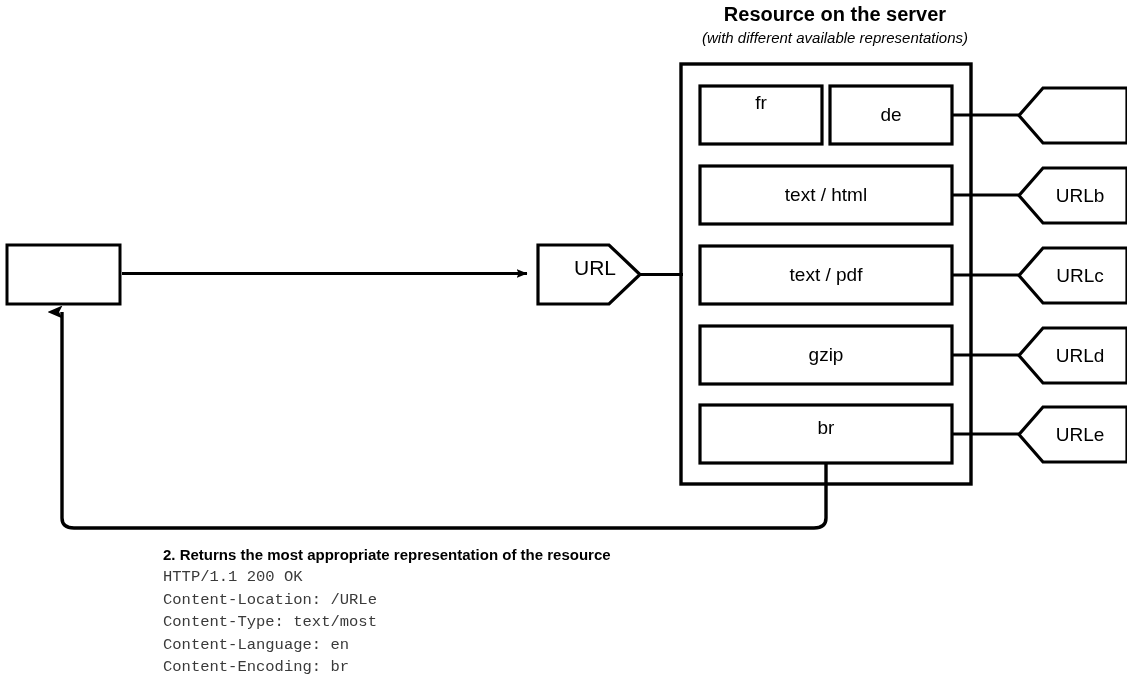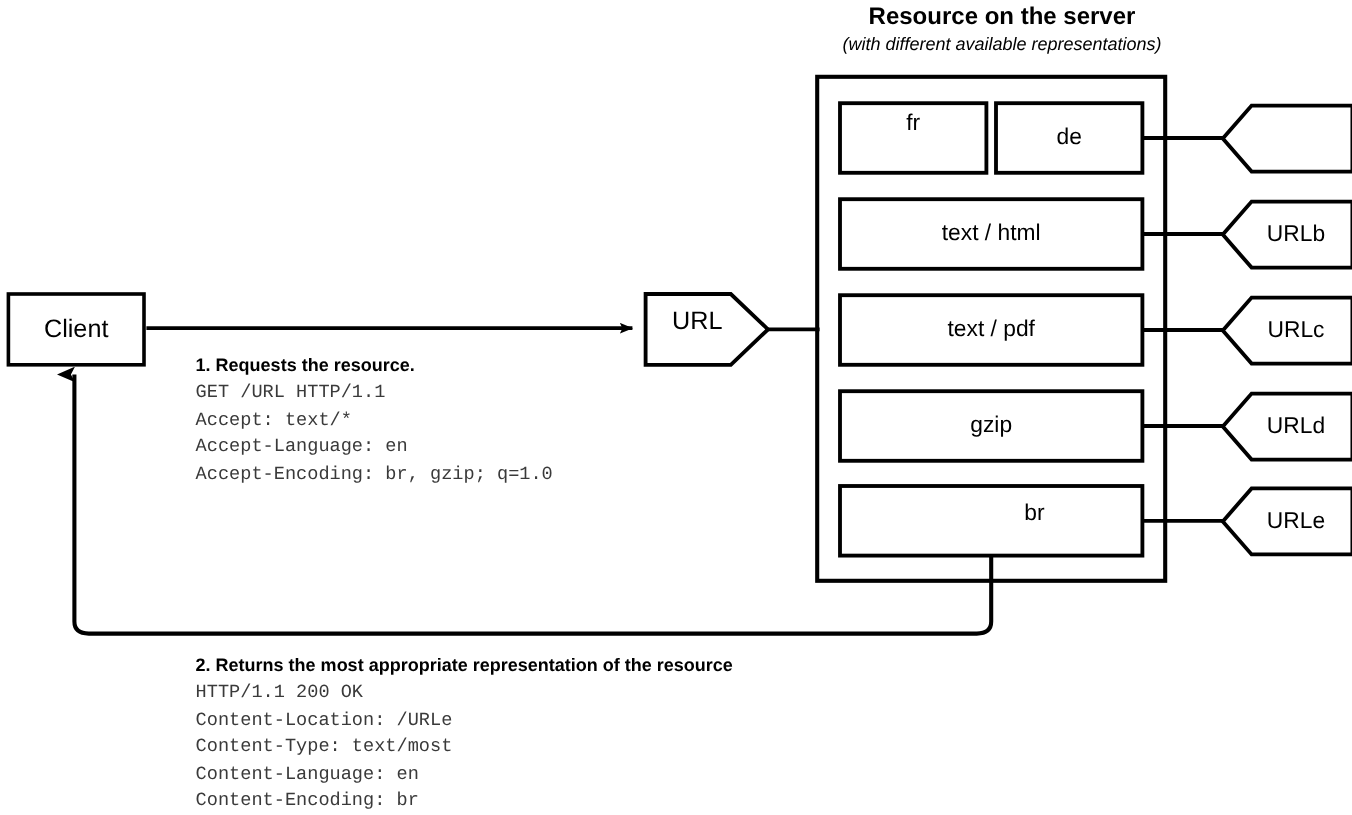--- a/index.html
+++ b/index.html
@@ -100,43 +100,35 @@
 
     <path d="M1043,88 L1127,88 L1127,143 L1043,143 L1019,115.5 Z" fill="#fff" stroke="#000" stroke-width="3.2" stroke-linejoin="miter"></path>
     <path d="M1043,168 L1127,168 L1127,223 L1043,223 L1019,195.5 Z" fill="#fff" stroke="#000" stroke-width="3.2" stroke-linejoin="miter"></path>
     <path d="M1043,248 L1127,248 L1127,303 L1043,303 L1019,275.5 Z" fill="#fff" stroke="#000" stroke-width="3.2" stroke-linejoin="miter"></path>
     <path d="M1043,328 L1127,328 L1127,383 L1043,383 L1019,355.5 Z" fill="#fff" stroke="#000" stroke-width="3.2" stroke-linejoin="miter"></path>
     <path d="M1043,407 L1127,407 L1127,462 L1043,462 L1019,434.5 Z" fill="#fff" stroke="#000" stroke-width="3.2" stroke-linejoin="miter"></path>
 
     <path d="M826,462 L826,518 Q826,528 814,528 L74,528 Q62,528 62,518 L62,312" fill="none" stroke="#000" stroke-width="3.4" marker-end="url(#arrowUp)"></path>
   </svg>
 
-  <div class="node-label txt-client" style="left:7px;top:245px;width:113px;height:59px;">Client</div>
 
-  <div class="node-label txt-url" style="left:538px;top:245px;width:86px;height:46px;">URL</div>
+  <div class="node-label txt-url" style="left:552px;top:245px;width:86px;height:46px;">URL</div>
 
   <div class="node-label txt-rep" style="left:700px;top:74px;width:122px;height:58px;">fr</div>
   <div class="node-label txt-rep" style="left:830px;top:86px;width:122px;height:58px;">de</div>
   <div class="node-label txt-rep" style="left:700px;top:166px;width:252px;height:58px;">text / html</div>
   <div class="node-label txt-rep" style="left:700px;top:246px;width:252px;height:58px;">text / pdf</div>
   <div class="node-label txt-rep" style="left:700px;top:326px;width:252px;height:58px;">gzip</div>
-  <div class="node-label txt-rep" style="left:700px;top:405px;width:252px;height:46px;padding-left:36px;">br</div>
+  <div class="node-label txt-rep" style="left:700px;top:405px;width:252px;height:46px;">br</div>
 
   <div class="node-label txt-urltag" style="left:1040px;top:168px;width:80px;height:55px;">URLb</div>
   <div class="node-label txt-urltag" style="left:1040px;top:248px;width:80px;height:55px;">URLc</div>
   <div class="node-label txt-urltag" style="left:1040px;top:328px;width:80px;height:55px;">URLd</div>
   <div class="node-label txt-urltag" style="left:1040px;top:407px;width:80px;height:55px;">URLe</div>
 
-  <div class="msg" id="msg-request">
-    <div class="msg-title">1. Requests the resource.</div>
-    <div class="msg-line">GET /URL HTTP/1.1</div>
-    <div class="msg-line">Accept: text/*</div>
-    <div class="msg-line">Accept-Language: en</div>
-    <div class="msg-line">Accept-Encoding: br, gzip; q=1.0</div>
-  </div>
 
   <div class="msg" id="msg-response">
     <div class="msg-title">2. Returns the most appropriate representation of the resource</div>
     <div class="msg-line">HTTP/1.1 200 OK</div>
     <div class="msg-line">Content-Location: /URLe</div>
     <div class="msg-line">Content-Type: text/most</div>
     <div class="msg-line">Content-Language: en</div>
     <div class="msg-line">Content-Encoding: br</div>
   </div>
 

